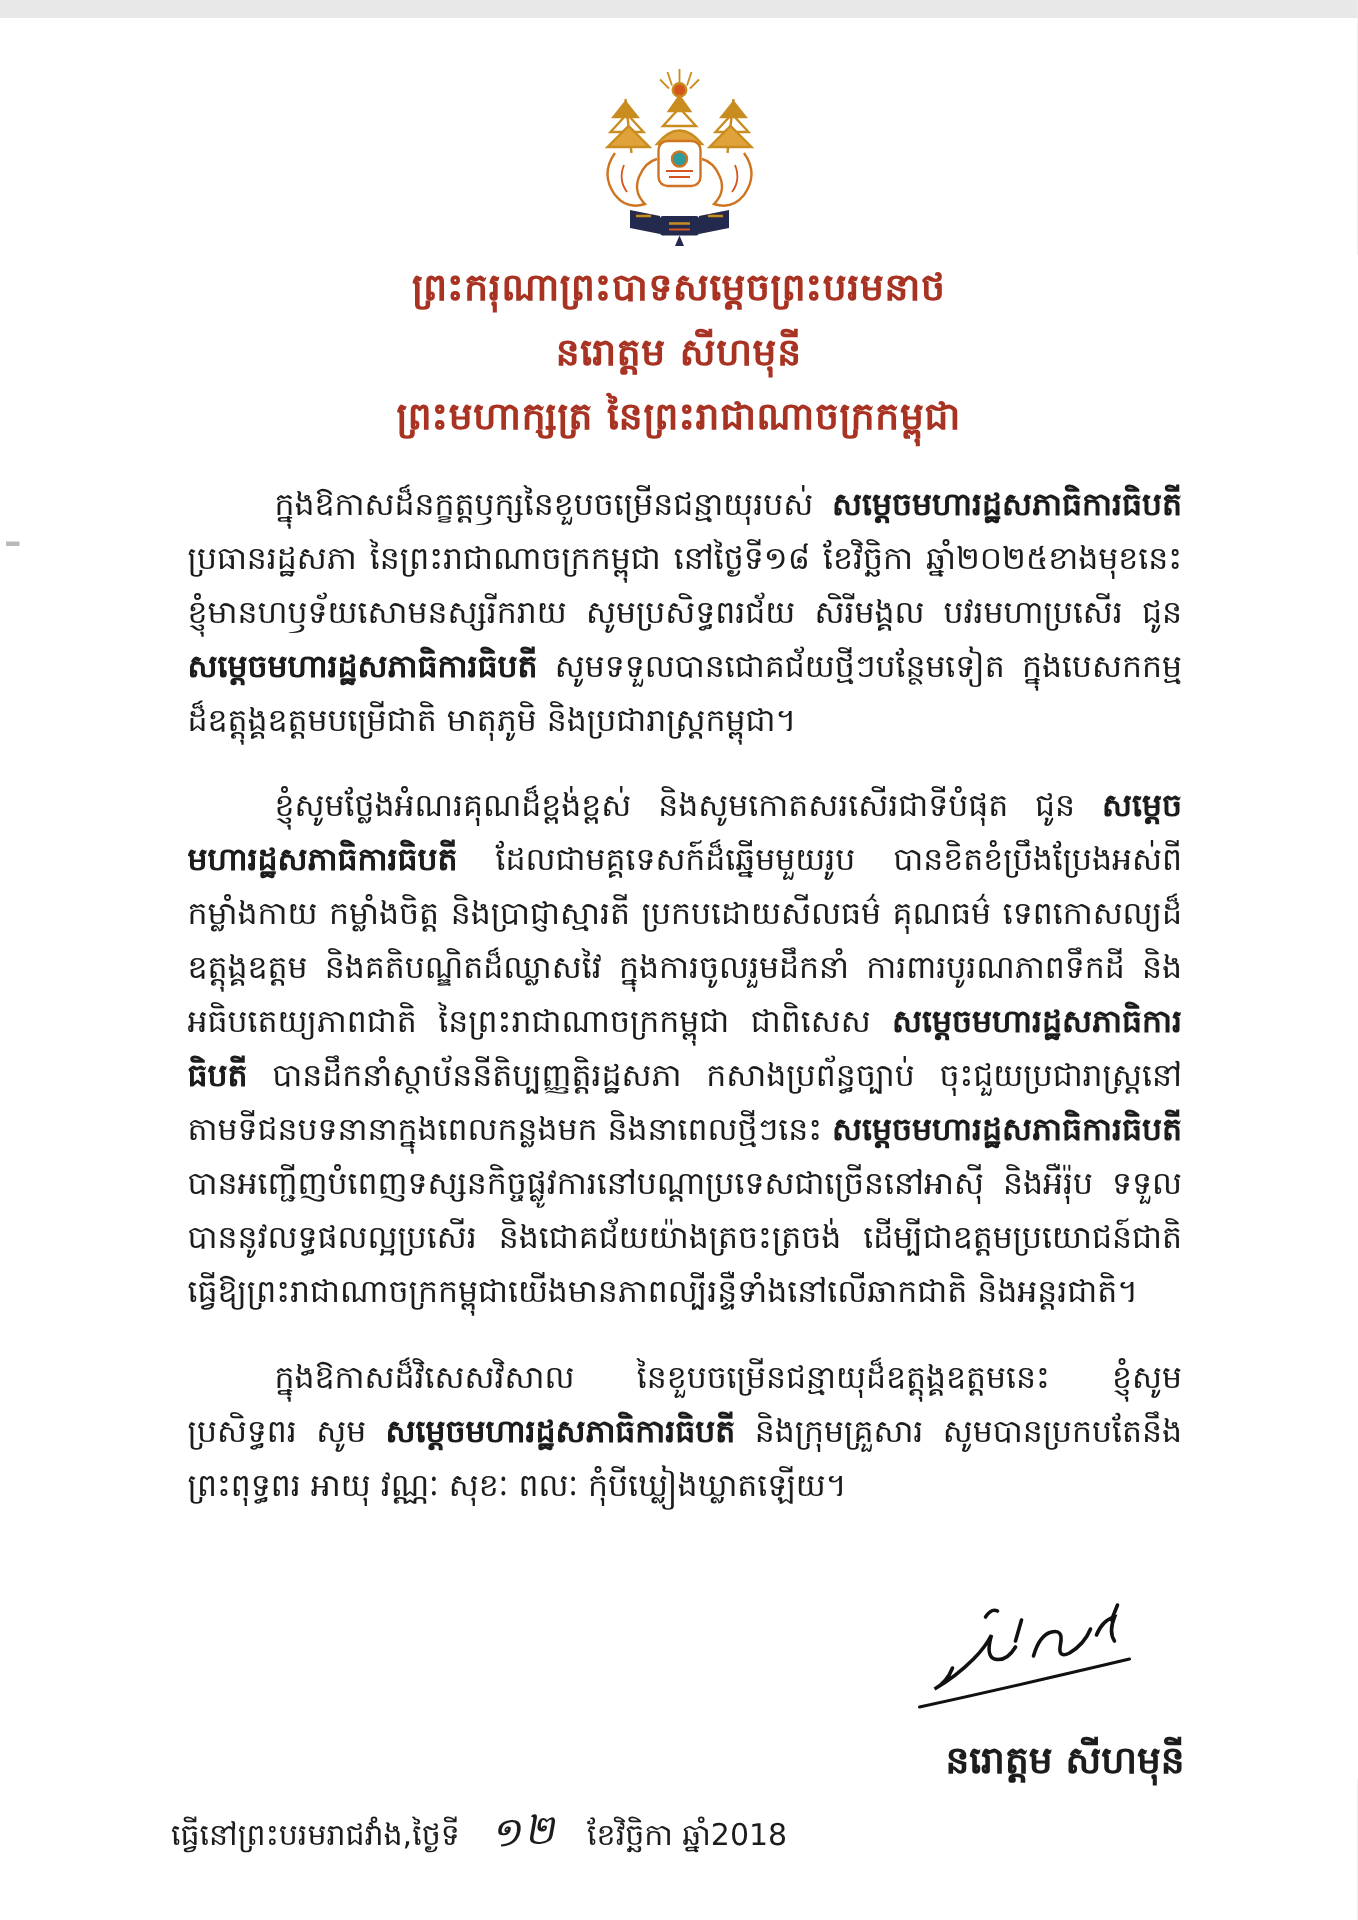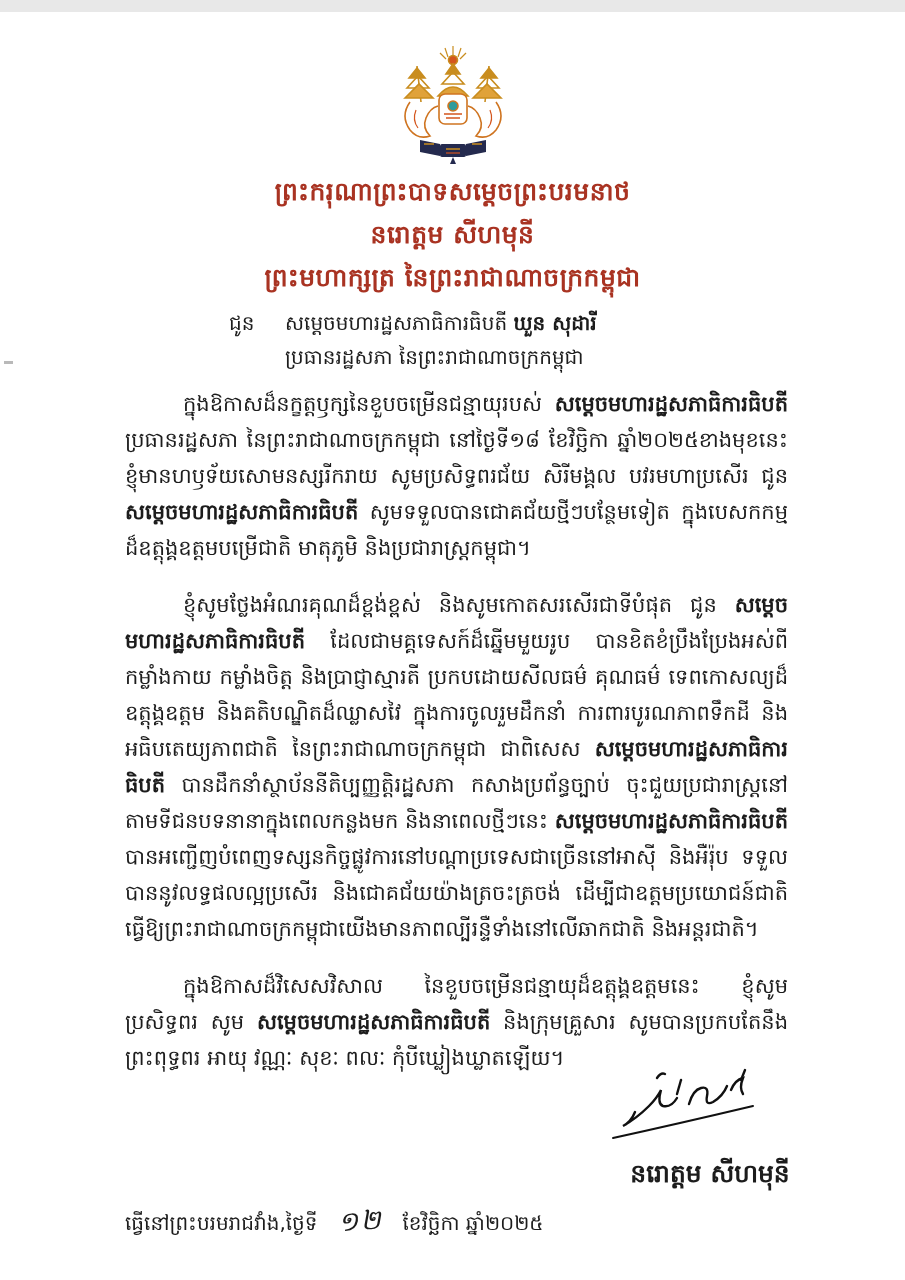--- a/index.html
+++ b/index.html
@@ -50,21 +50,21 @@
   .signature-block{
     position:absolute;top:1048px;left:582px;width:260px;
     text-align:center;
   }
   .signed-name{
     position:absolute;top:1146px;left:560px;width:300px;
     text-align:center;
     font-weight:bold;font-size:25px;
   }
   .dateline{
-    position:absolute;top:1192px;left:125px;
+    position:absolute;top:1192px;left:114px;
     font-size:20px;
     display:flex;align-items:baseline;gap:14px;text-align:center;
   }
   .handwritten-day{
     font-size:27px;
     font-style:italic;
     transform:rotate(-4deg);
     letter-spacing:2px;
     padding:0 6px;
   }
@@ -132,27 +132,20 @@
   <div class="header-titles">
     <div class="header-line">ព្រះករុណាព្រះបាទសម្ដេចព្រះបរមនាថ</div>
     <div class="header-line">នរោត្ដម សីហមុនី</div>
     <div class="header-line">ព្រះមហាក្សត្រ នៃព្រះរាជាណាចក្រកម្ពុជា</div>
   </div>
 
   <div class="scan-dash"></div>
 
   <div class="content">
 
-    <div class="addressee">
-      <span class="to-label">ជូន</span>
-      <span class="addr-lines">
-        <span><span>សម្ដេចមហារដ្ឋសភាធិការធិបតី </span><span class="b">ឃួន សុដារី</span></span><br>
-        <span>ប្រធានរដ្ឋសភា នៃព្រះរាជាណាចក្រកម្ពុជា</span>
-      </span>
-    </div>
 
 
     <p class="para"><span>ក្នុងឱកាសដ៏នក្ខត្តឫក្សនៃខួបចម្រើនជន្មាយុរបស់ </span><span class="b">សម្ដេចមហារដ្ឋសភាធិការធិបតី</span><span> ប្រធានរដ្ឋសភា នៃព្រះរាជាណាចក្រកម្ពុជា នៅថ្ងៃទី១៨ ខែវិច្ឆិកា ឆ្នាំ២០២៥ខាងមុខនេះ ខ្ញុំមានហឫទ័យសោមនស្សរីករាយ សូមប្រសិទ្ធពរជ័យ សិរីមង្គល បវរមហាប្រសើរ ជូន </span><span class="b">សម្ដេចមហារដ្ឋសភាធិការធិបតី</span><span> សូមទទួលបានជោគជ័យថ្មីៗបន្ថែមទៀត ក្នុងបេសកកម្មដ៏ឧត្ដុង្គឧត្ដមបម្រើជាតិ មាតុភូមិ និងប្រជារាស្ត្រកម្ពុជា។</span></p>
     <p class="para"><span>ខ្ញុំសូមថ្លែងអំណរគុណដ៏ខ្ពង់ខ្ពស់ និងសូមកោតសរសើរជាទីបំផុត ជូន </span><span class="b">សម្ដេចមហារដ្ឋសភាធិការធិបតី</span><span> ដែលជាមគ្គទេសក៍ដ៏ឆ្នើមមួយរូប បានខិតខំប្រឹងប្រែងអស់ពីកម្លាំងកាយ កម្លាំងចិត្ត និងប្រាជ្ញាស្មារតី ប្រកបដោយសីលធម៌ គុណធម៌ ទេពកោសល្យដ៏ឧត្ដុង្គឧត្ដម និងគតិបណ្ឌិតដ៏ឈ្លាសវៃ ក្នុងការចូលរួមដឹកនាំ ការពារបូរណភាពទឹកដី និងអធិបតេយ្យភាពជាតិ នៃព្រះរាជាណាចក្រកម្ពុជា ជាពិសេស </span><span class="b">សម្ដេចមហារដ្ឋសភាធិការធិបតី</span><span> បានដឹកនាំស្ថាប័ននីតិប្បញ្ញត្តិរដ្ឋសភា កសាងប្រព័ន្ធច្បាប់ ចុះជួយប្រជារាស្ត្រនៅតាមទីជនបទនានាក្នុងពេលកន្លងមក និងនាពេលថ្មីៗនេះ </span><span class="b">សម្ដេចមហារដ្ឋសភាធិការធិបតី</span><span> បានអញ្ជើញបំពេញទស្សនកិច្ចផ្លូវការនៅបណ្ដាប្រទេសជាច្រើននៅអាស៊ី និងអឺរ៉ុប ទទួលបាននូវលទ្ធផលល្អប្រសើរ និងជោគជ័យយ៉ាងត្រចះត្រចង់ ដើម្បីជាឧត្ដមប្រយោជន៍ជាតិ ធ្វើឱ្យព្រះរាជាណាចក្រកម្ពុជាយើងមានភាពល្បីរន្ទឺទាំងនៅលើឆាកជាតិ និងអន្តរជាតិ។</span></p>
     <p class="para"><span>ក្នុងឱកាសដ៏វិសេសវិសាល នៃខួបចម្រើនជន្មាយុដ៏ឧត្ដុង្គឧត្ដមនេះ ខ្ញុំសូមប្រសិទ្ធពរ សូម </span><span class="b">សម្ដេចមហារដ្ឋសភាធិការធិបតី</span><span> និងក្រុមគ្រួសារ សូមបានប្រកបតែនឹងព្រះពុទ្ធពរ អាយុ វណ្ណៈ សុខៈ ពលៈ កុំបីឃ្លៀងឃ្លាតឡើយ។</span></p>
   </div>
 
   <div class="signature-block">
     <svg width="230" height="96" viewBox="0 0 230 96">
       <g stroke="#111" stroke-width="2.4" fill="none" stroke-linecap="round">
@@ -165,16 +158,16 @@
         <path d="M16 78 Q80 64 156 46" stroke-width="2"></path>
       </g>
     </svg>
   </div>
 
   <div class="signed-name">នរោត្ដម សីហមុនី</div>
 
   <div class="dateline">
     <span>ធ្វើនៅព្រះបរមរាជវាំង,ថ្ងៃទី</span>
     <span class="handwritten-day">១២</span>
-    <span>ខែវិច្ឆិកា ឆ្នាំ២០២៥</span>
+    <span>ខែវិច្ឆិកា ឆ្នាំ2018</span>
   </div>
 
 </div>
 
 </body></html>

